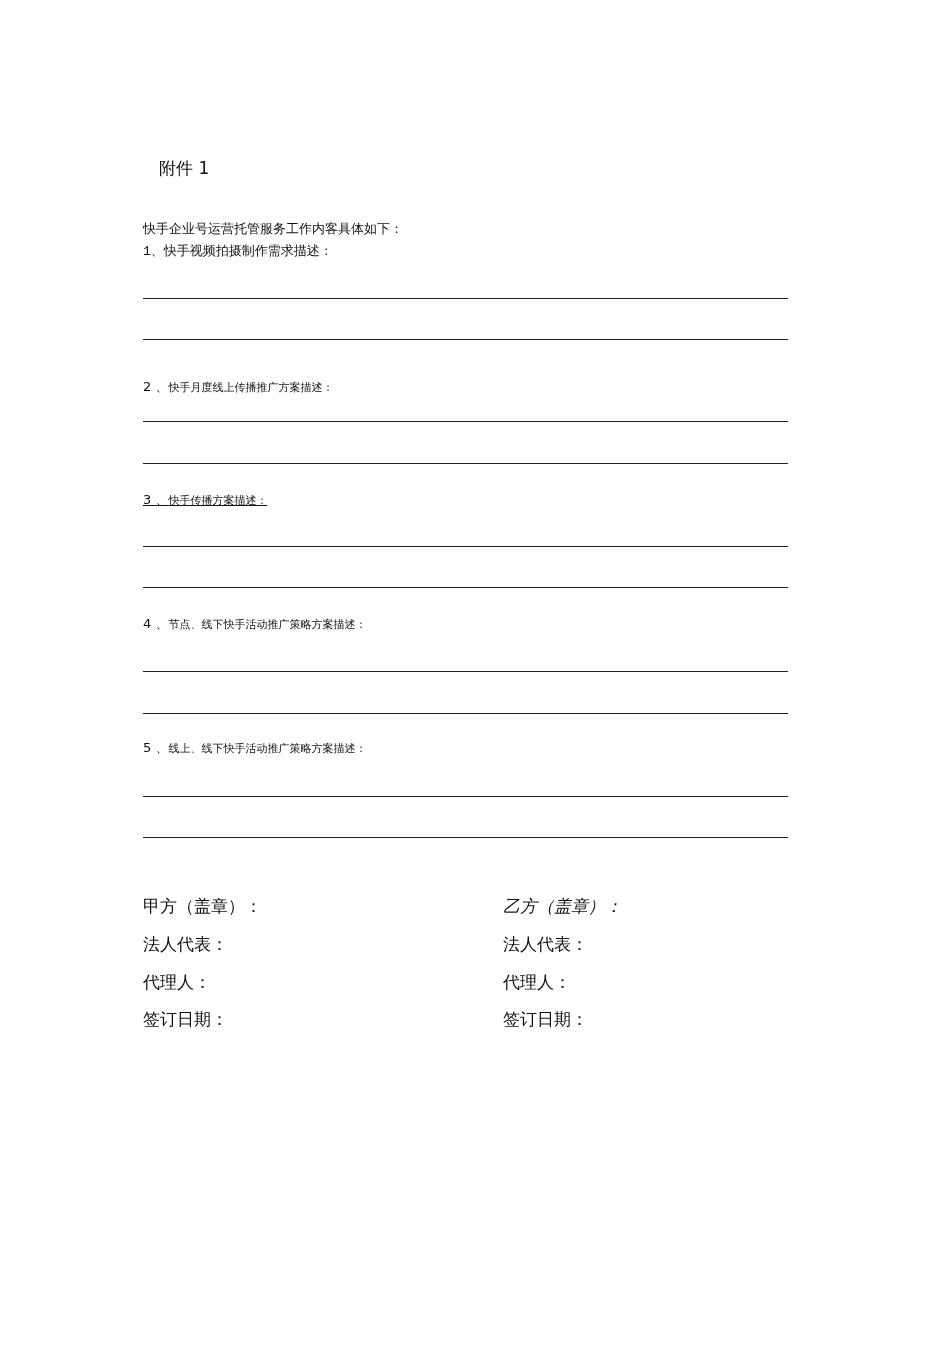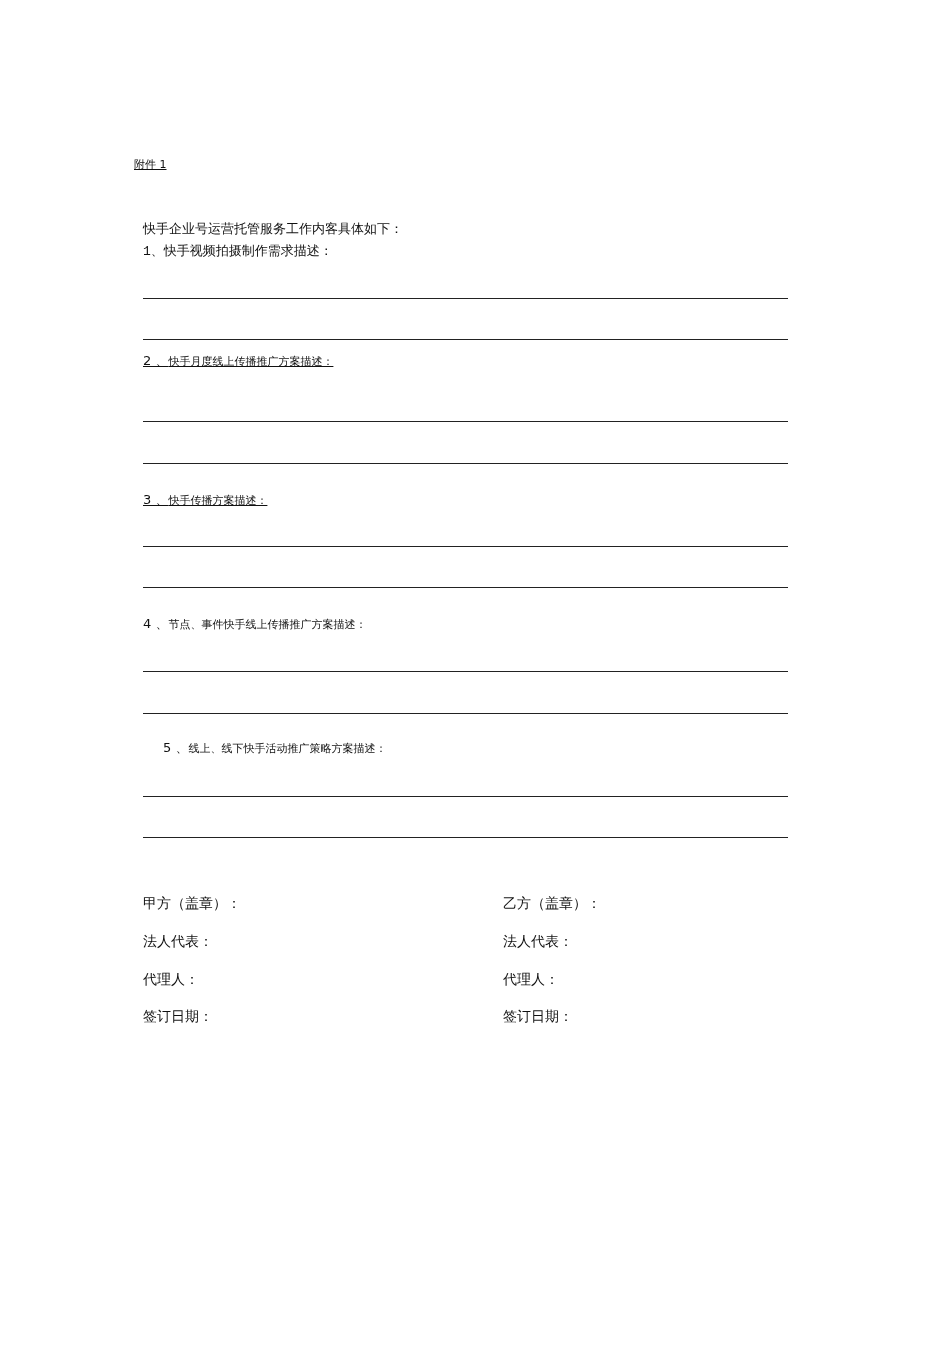--- a/index.html
+++ b/index.html
@@ -1,68 +1,68 @@
 <!DOCTYPE html>
 <html><head>
 <meta charset="utf-8">
 <style>
   html, body { margin:0; padding:0; background:#ffffff; }
   body { width:950px; height:1345px; position:relative; font-family:"DejaVu Sans","Liberation Sans",sans-serif; color:#111; }
   .abs { position:absolute; white-space:nowrap; }
-  .title { left:134px; top:157px; font-size:11px;text-decoration:underline; }
+  .title { left:159px; top:157px; font-size:17px; }
   .intro { left:143px; top:220px; font-size:13px; }
   .sec-large { font-size:13px; }
   .sec-small { font-size:11px; }
   .sec-small .num { font-size:13px; }
   .rule { position:absolute; left:143px; width:645px; height:0; border-top:1px solid #222; }
-  .sig { font-size:14px; }
+  .sig { font-size:17px; }
 </style>
 </head>
 <body>
 
 <div>
   <div class="abs title">附件 1</div>
   <div class="abs intro">快手企业号运营托管服务工作内客具体如下：</div>
 
   <div class="abs sec-large" style="left:143px; top:242px;font-family:Liberation Mono, monospace;">
     <span>1、</span><span>快手视频拍摄制作需求描述：</span>
   </div>
   <div class="rule" style="top:298px;"></div>
   <div class="rule" style="top:339px;"></div>
 
-  <div class="abs sec-small" style="left:143px; top:352px;text-decoration:underline;">
+  <div class="abs sec-small" style="left:143px; top:378px;">
     <span class="num">2 、</span><span>快手月度线上传播推广方案描述：</span>
   </div>
   <div class="rule" style="top:421px;"></div>
   <div class="rule" style="top:463px;"></div>
 
   <div class="abs sec-small" style="left:143px; top:491px;text-decoration:underline;">
     <span class="num">3 、</span><span>快手传播方案描述：</span>
   </div>
   <div class="rule" style="top:546px;"></div>
   <div class="rule" style="top:587px;"></div>
 
   <div class="abs sec-small" style="left:143px; top:615px;">
-    <span class="num">4 、</span><span>节点、事件快手线上传播推广方案描述：</span>
+    <span class="num">4 、</span><span>节点、线下快手活动推广策略方案描述：</span>
   </div>
   <div class="rule" style="top:671px;"></div>
   <div class="rule" style="top:713px;"></div>
 
-  <div class="abs sec-small" style="left:143px; top:739px;margin-left:20px;">
+  <div class="abs sec-small" style="left:143px; top:739px;">
     <span class="num">5 、</span><span>线上、线下快手活动推广策略方案描述：</span>
   </div>
   <div class="rule" style="top:796px;"></div>
   <div class="rule" style="top:837px;"></div>
 
   <div>
     <div class="abs sig" style="left:143px; top:895px;">甲方（盖章）：</div>
     <div class="abs sig" style="left:143px; top:933px;">法人代表：</div>
     <div class="abs sig" style="left:143px; top:971px;">代理人：</div>
     <div class="abs sig" style="left:143px; top:1008px;">签订日期：</div>
   </div>
 
   <div>
-    <div class="abs sig" style="left:503px; top:895px;">乙方（盖章）：</div>
+    <div class="abs sig" style="left:503px; top:895px;font-style:italic;">乙方（盖章）：</div>
     <div class="abs sig" style="left:503px; top:933px;">法人代表：</div>
     <div class="abs sig" style="left:503px; top:971px;">代理人：</div>
     <div class="abs sig" style="left:503px; top:1008px;">签订日期：</div>
   </div>
 </div>
 
 </body></html>

